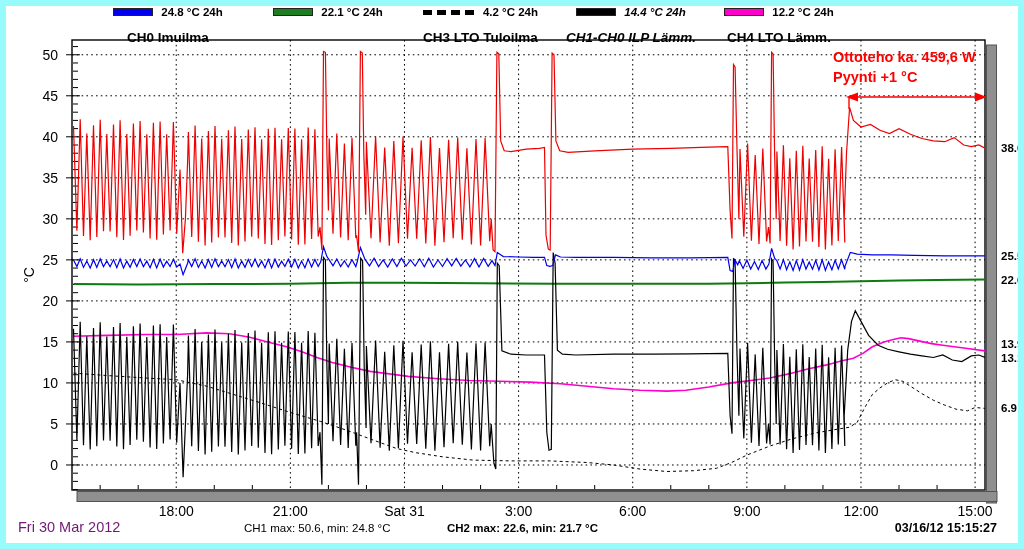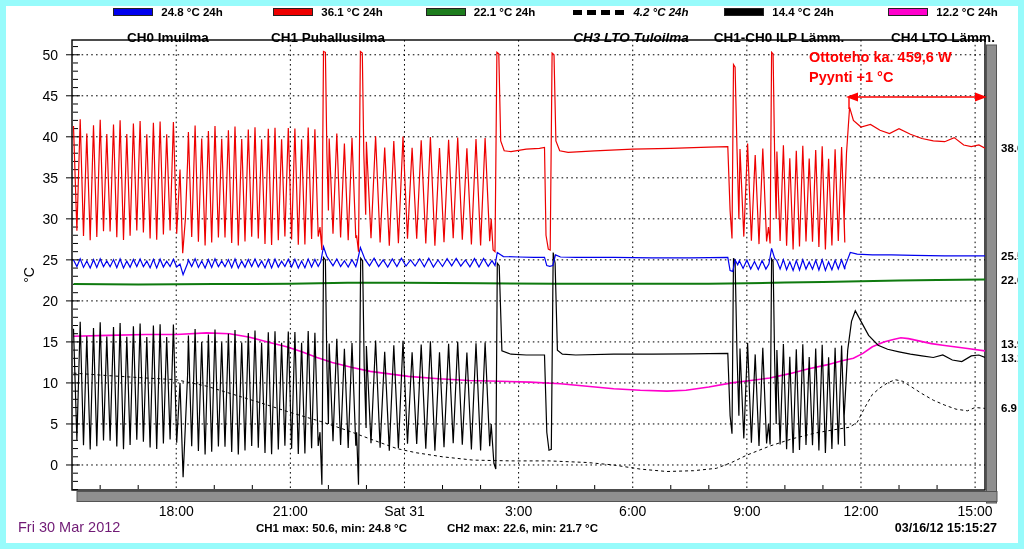--- a/index.html
+++ b/index.html
@@ -17,25 +17,25 @@
   .legend-item:nth-of-type(5){left:686px;width:186px;}
   .legend-item:nth-of-type(6){left:872px;width:142px;}
   .lrow{display:flex;align-items:center;justify-content:center;gap:8px;height:12px;}
   .swatch{width:40px;height:8px;border:1px solid #222;box-sizing:border-box;}
   .swatch.dashed{border:none;background:none!important;display:flex;gap:5px;align-items:center;width:52px;}
   .swatch .dash{width:9px;height:5px;display:block;}
   .lvalue{font-size:11.5px;font-weight:bold;color:#000;white-space:nowrap;}
   .lname{display:block;text-align:center;font-size:13.5px;font-weight:bold;color:#000;
          margin-top:12px;white-space:nowrap;}
   
-  .annotation{position:absolute;left:809px;top:47px;z-index:10;font-weight:bold;
+  .annotation{position:absolute;left:833px;top:47px;z-index:10;font-weight:bold;
               font-size:14.5px;line-height:20px;white-space:nowrap;}
   
   .date-left{position:absolute;left:18px;top:519px;font-size:14.5px;color:#701a75;z-index:10;}
-  .stat-ch1{position:absolute;left:256px;top:522px;font-size:11.5px;font-weight:bold;color:#000;z-index:10;}
+  .stat-ch1{position:absolute;left:244px;top:522px;font-size:11.5px;font-weight:normal;color:#000;z-index:10;}
   .stat-ch2{position:absolute;left:405px;top:522px;font-size:11.5px;font-weight:bold;color:#000;z-index:10;margin-left:42px;}
   .timestamp{position:absolute;right:27px;top:521px;font-size:12.5px;font-weight:bold;color:#000;z-index:10;}
 </style>
 </head>
 <body>
 
 <div class="frame">
 
   <svg id="chart-svg" width="1024" height="549">
       <defs>
@@ -191,27 +191,20 @@
   <div class="legend">
     <div class="legend-item">
       <div class="lrow">
           <span class="swatch" style="background: rgb(0, 0, 238);"></span>
         <span class="lvalue">24.8 °C 24h</span>
         </div>
       <span class="lname">CH0 Imuilma</span>
     </div>
     <div class="legend-item">
       <div class="lrow">
-          <span class="swatch" style="background: rgb(238, 0, 0);"></span>
-        <span class="lvalue">36.1 °C 24h</span>
-        </div>
-      <span class="lname">CH1 Puhallusilma</span>
-    </div>
-    <div class="legend-item">
-      <div class="lrow">
           <span class="swatch" style="background: rgb(30, 125, 30);"></span>
         <span class="lvalue">22.1 °C 24h</span>
         </div>
     </div>
     <div class="legend-item">
       <div class="lrow">
           <span class="swatch dashed">
             <span class="dash" style="background: rgb(0, 0, 0);"></span>
             <span class="dash" style="background: rgb(0, 0, 0);"></span>
             <span class="dash" style="background: rgb(0, 0, 0);"></span>

